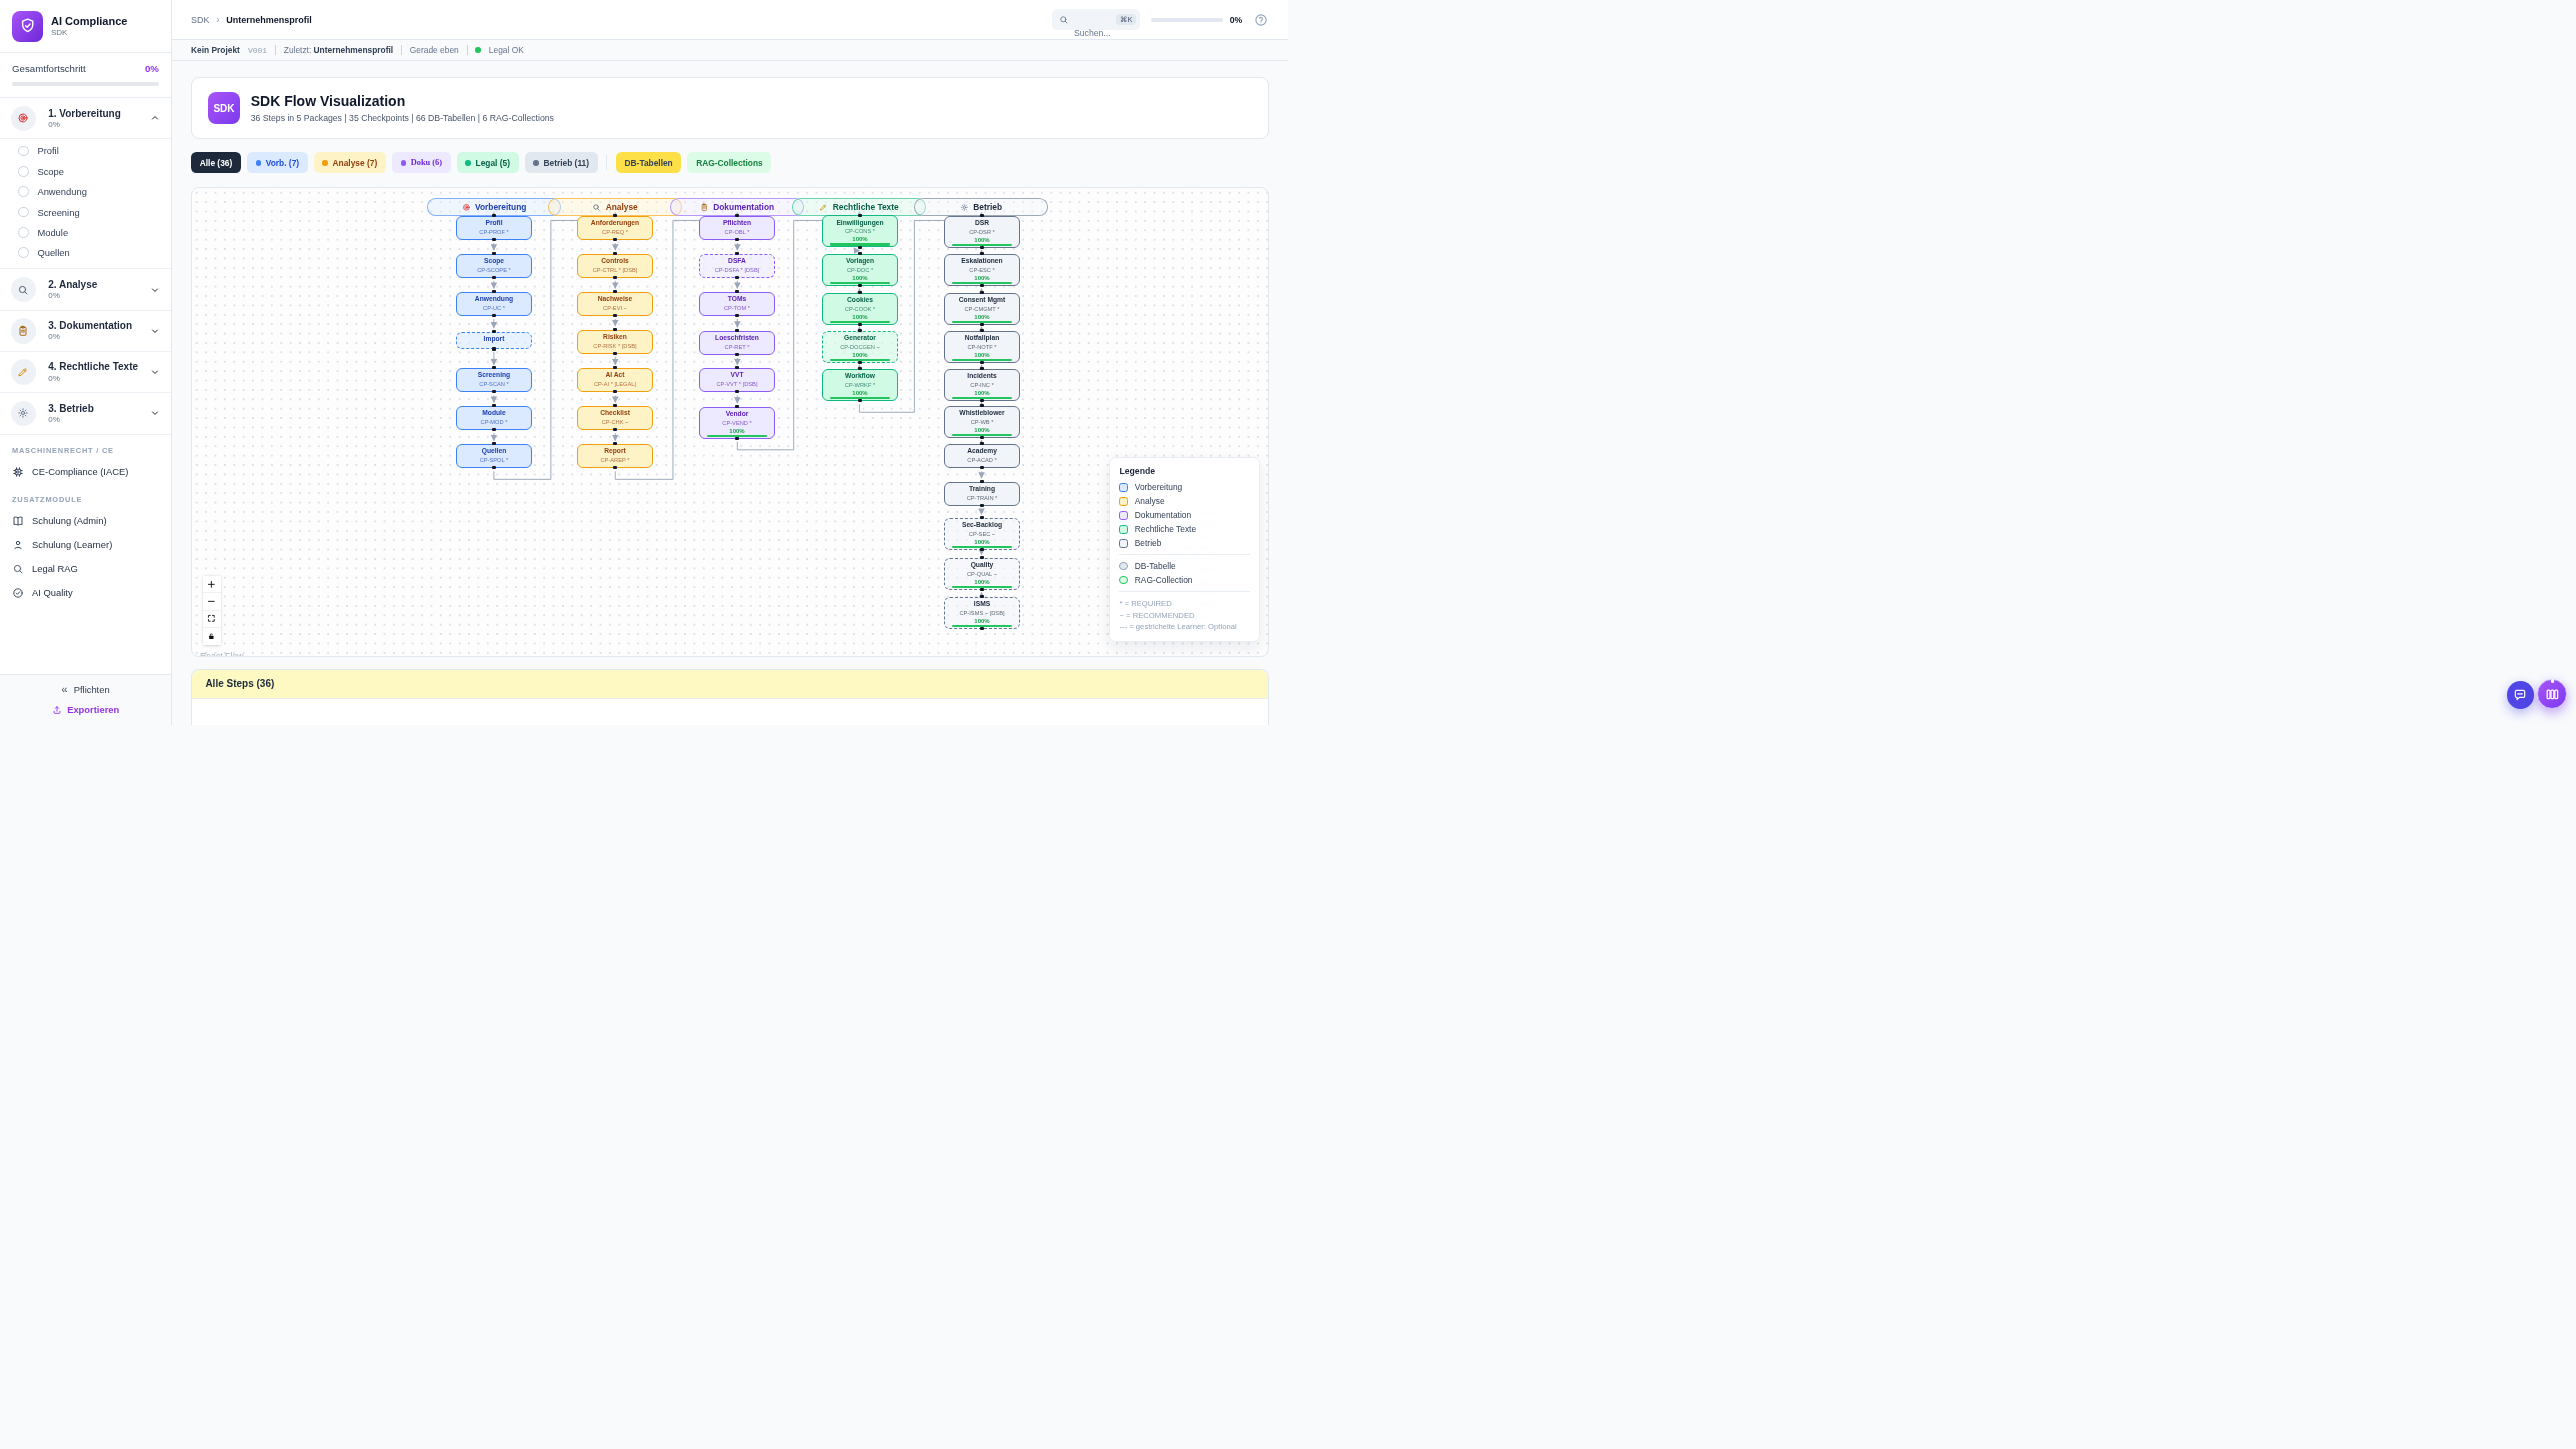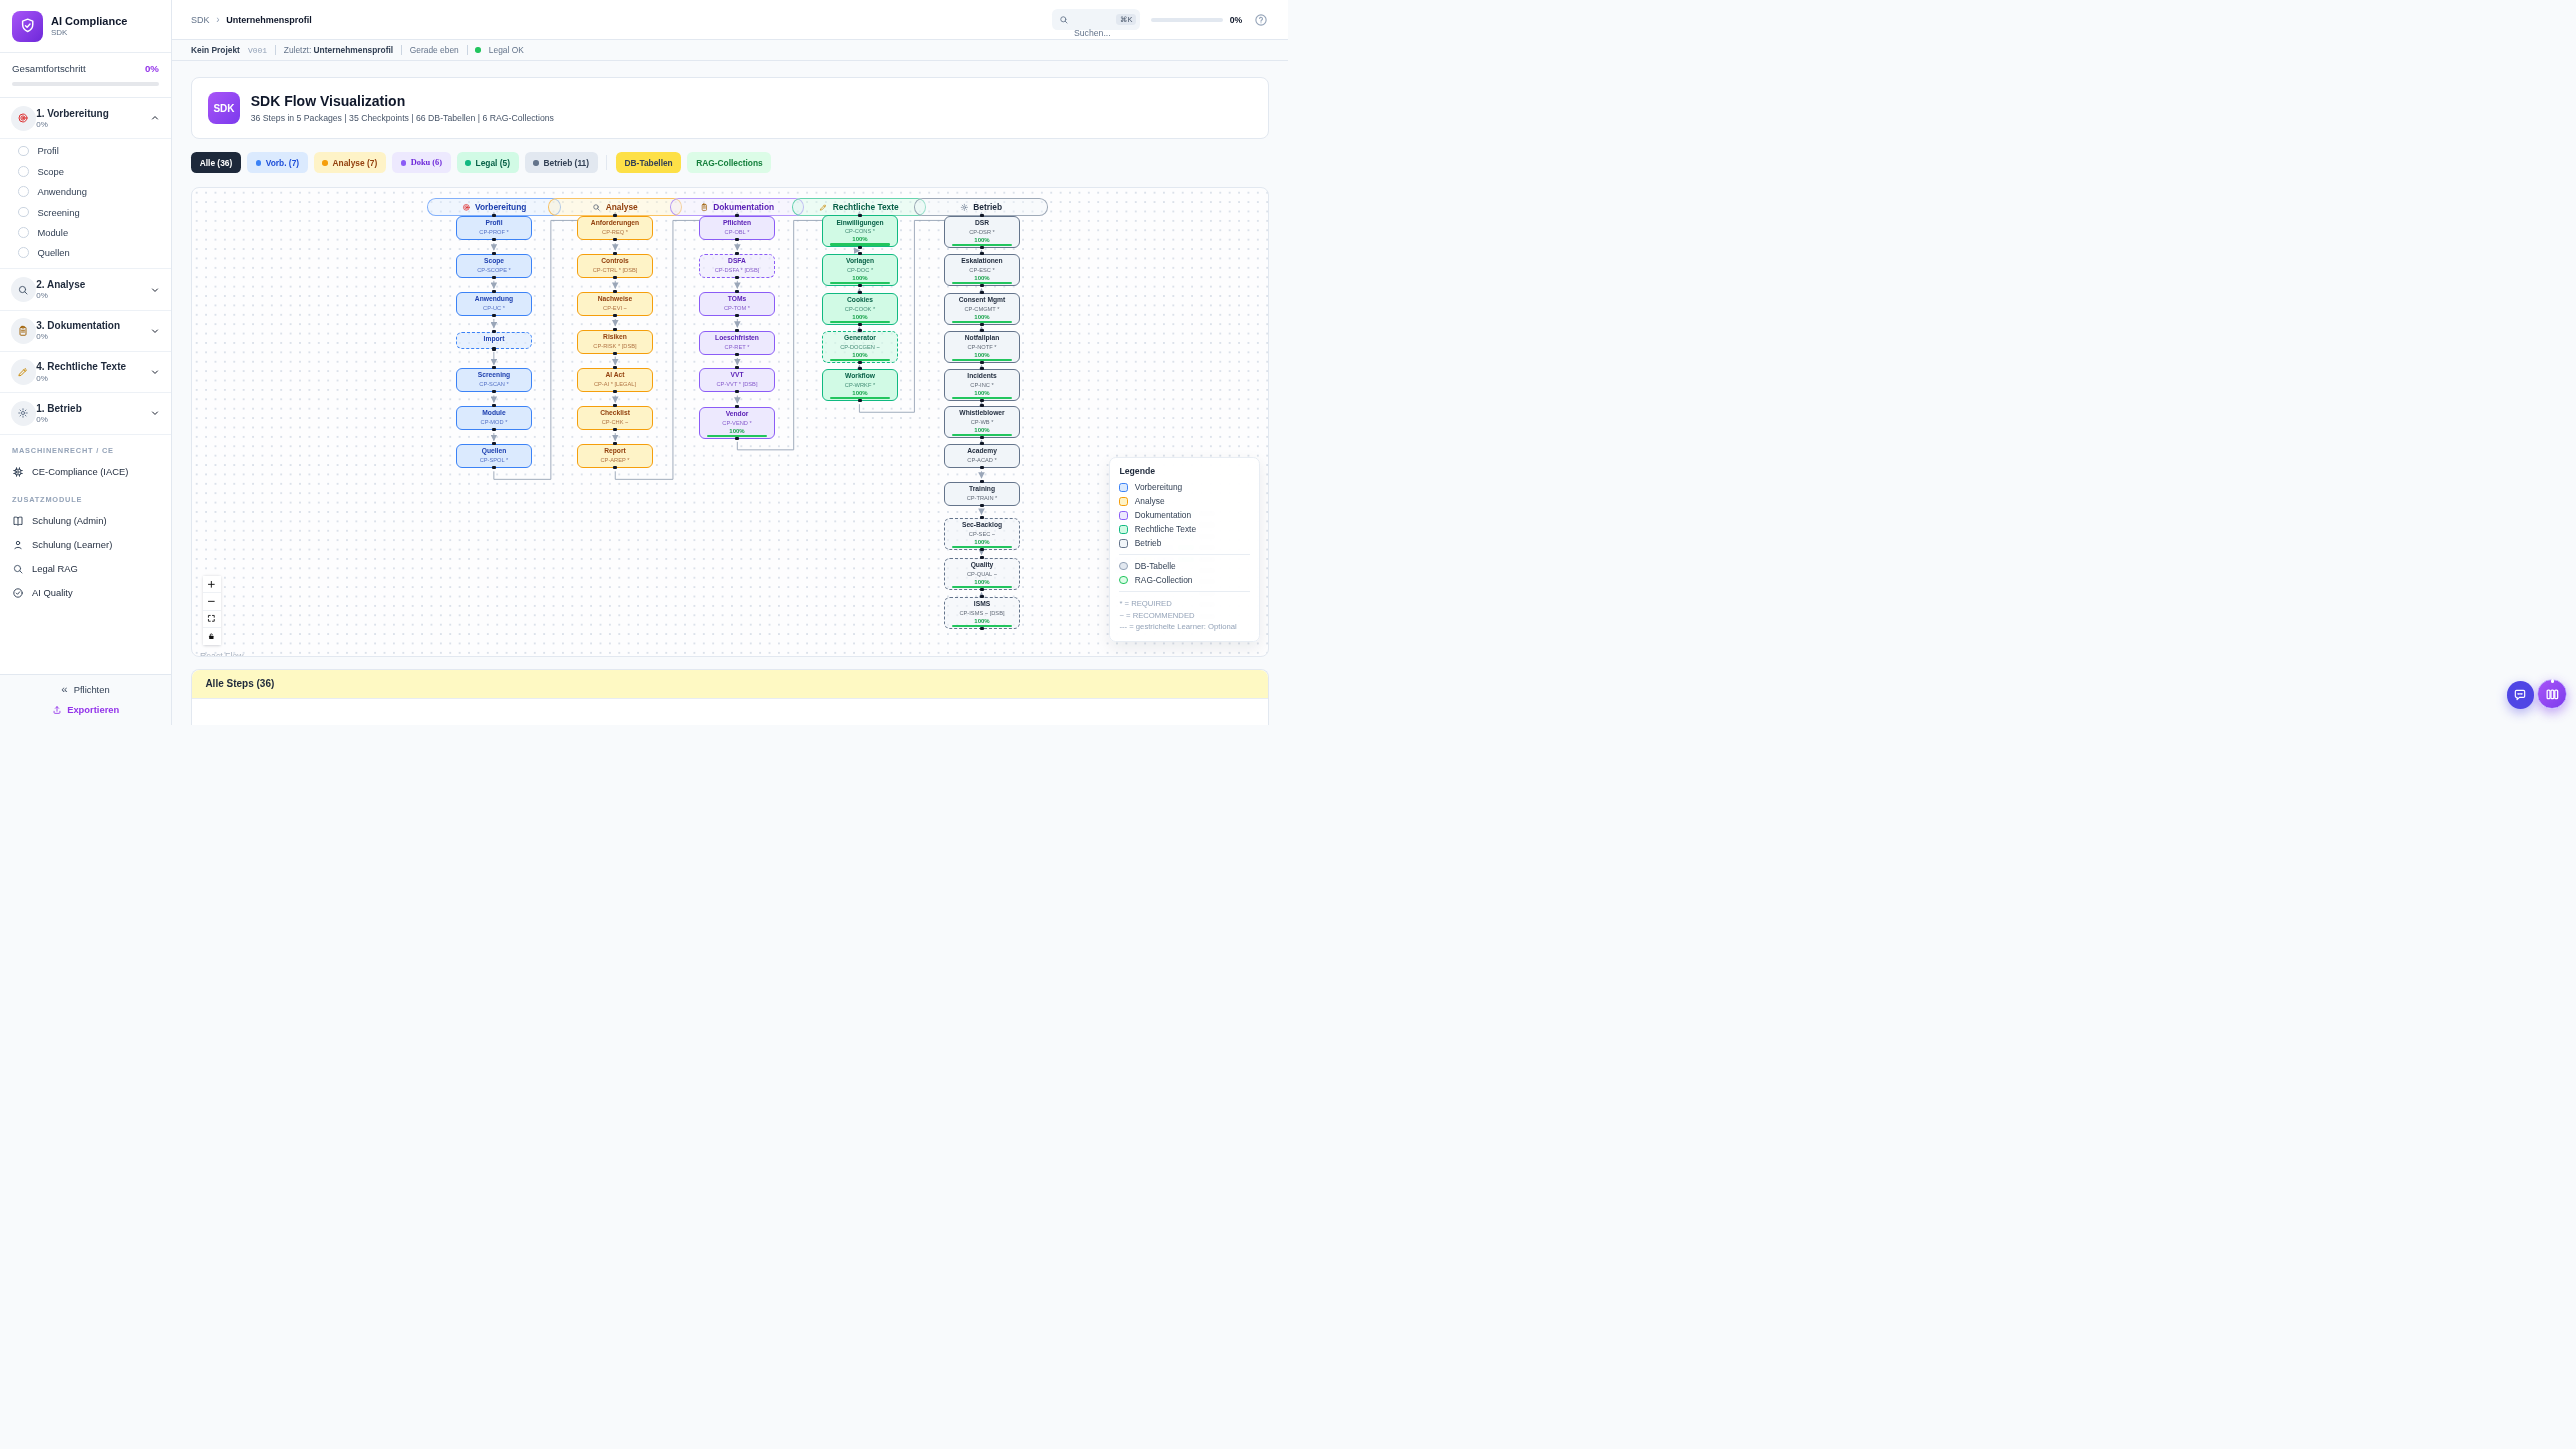--- a/index.html
+++ b/index.html
@@ -11,21 +11,21 @@
   .brand { display:flex; align-items:center; gap:8px; padding:10.7px 12px; border-bottom:0.7px solid #e8edf3; }
   .brand-logo { width:31px; height:31px; border-radius:8px; background:linear-gradient(135deg,#a855f7,#6d28d9); display:flex; align-items:center; justify-content:center; flex:0 0 auto; }
   .brand-title { font-size:11px; font-weight:bold; color:#0f172a; }
   .brand-sub { font-size:8px; color:#64748b; margin-top:1.3px; }
   .overall { padding:10px 12px 11.4px; border-bottom:0.7px solid #e8edf3; }
   .overall-row { display:flex; justify-content:space-between; align-items:center; font-size:9.7px; }
   .overall-label { color:#334155; }
   .overall-value { color:#9333ea; font-weight:bold; }
   .overall-track { margin-top:7.4px; height:4px; border-radius:2px; background:#e5e7eb; }
   .phases { }
-  .phase { display:flex; align-items:center; gap:0; padding:7.4px 10.7px; border-bottom:0.7px solid #edf1f6; cursor:pointer; }
+  .phase { display:flex; align-items:center; gap:12px; padding:7.4px 10.7px; border-bottom:0.7px solid #edf1f6; cursor:pointer; }
   .phase-ico { width:25.5px; height:25.5px; border-radius:50%; background:#eef1f5; display:flex; align-items:center; justify-content:center; flex:0 0 auto; }
   .phase-main { flex:1; }
   .phase-label { font-size:10px; font-weight:600; color:#1e293b; }
   .phase-pct { font-size:8px; color:#64748b; margin-top:1.3px; }
   .phase-chev { color:#0f172a; }
   .subitems { border-bottom:0.7px solid #edf1f6; padding:1.3px 0 5.4px; }
   .subitem { display:flex; align-items:center; gap:8.7px; padding:4.7px 10.7px 4.7px 18px; cursor:pointer; }
   .subitem .ring { width:10.7px; height:10.7px; border-radius:50%; border:1.3px solid #cbd5e1; flex:0 0 auto; }
   .subitem .sl { font-size:9.4px; color:#334155; }
   .group-heading { padding:11.4px 12px 4.7px; font-size:7.4px; font-weight:bold; letter-spacing:0.8px; color:#94a3b8; }
@@ -246,21 +246,21 @@
         </div>
       </div>
       <div class="phase">
         <div class="phase-ico">
           <svg width="12" height="12" viewBox="0 0 24 24" fill="none" stroke="#64748b" stroke-width="1.9" stroke-linecap="round" stroke-linejoin="round">
             <circle cx="12" cy="12" r="3.1"></circle>
             <path d="M12 3.5v2.4M12 18.1v2.4M3.5 12h2.4M18.1 12h2.4M6 6l1.7 1.7M16.3 16.3L18 18M18 6l-1.7 1.7M7.7 16.3L6 18"></path>
           </svg>
         </div>
     <div class="phase-main">
-          <div class="phase-label">1. Betrieb</div>
+          <div class="phase-label">3. Betrieb</div>
     <div class="phase-pct">0%</div>
         </div>
     <div class="phase-chev">
           <svg width="10" height="10" viewBox="0 0 24 24" fill="none" stroke="#111827" stroke-width="2.3" stroke-linecap="round" stroke-linejoin="round">
             <polyline points="6 9.5 12 15.5 18 9.5"></polyline>
           </svg>
         </div>
       </div>
     </nav>
   <div id="group-list">

